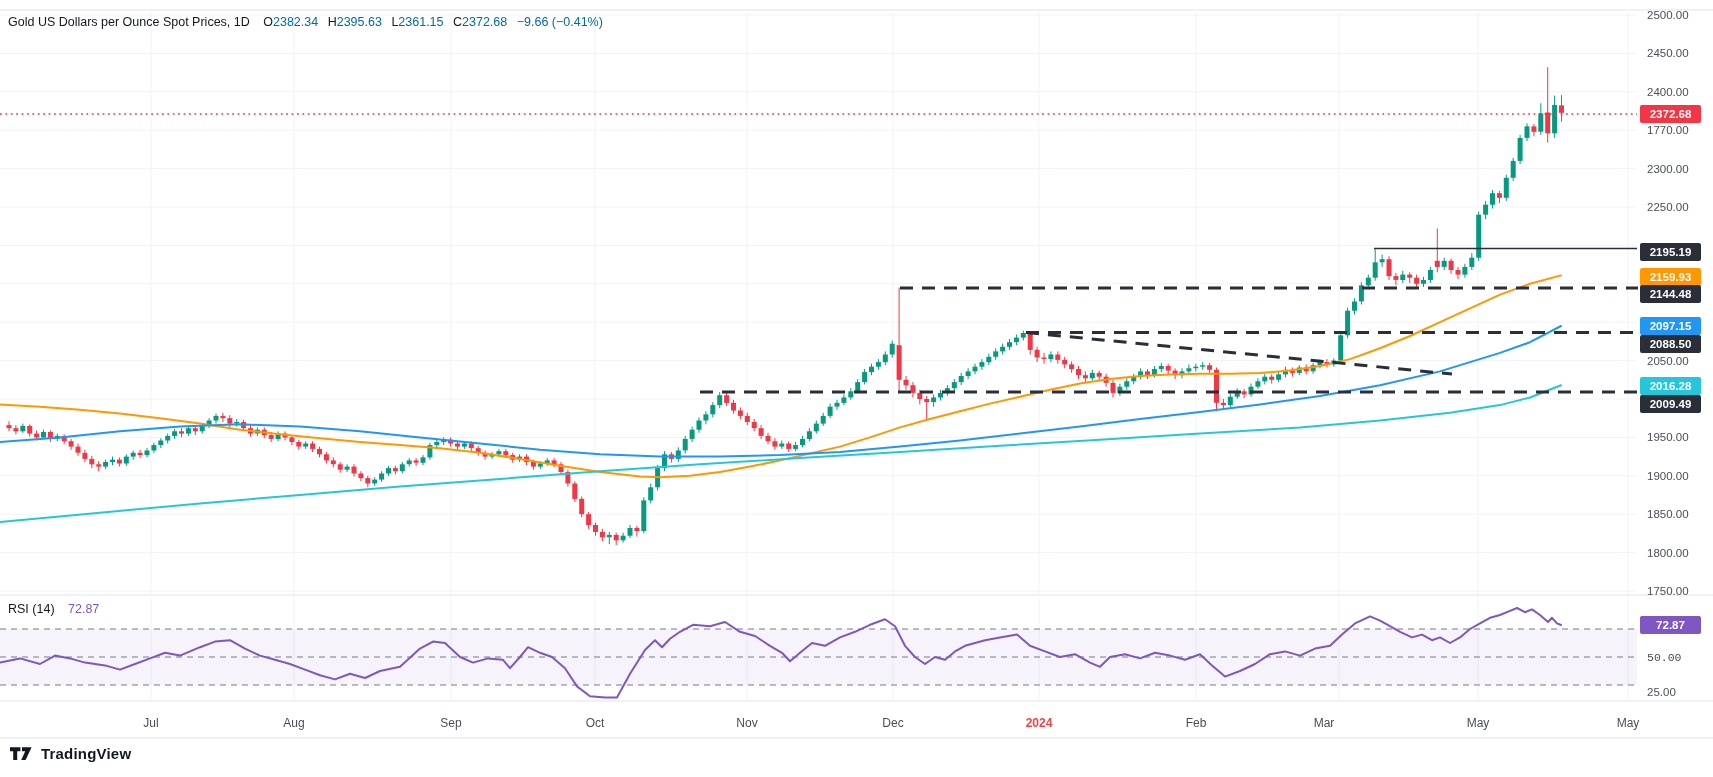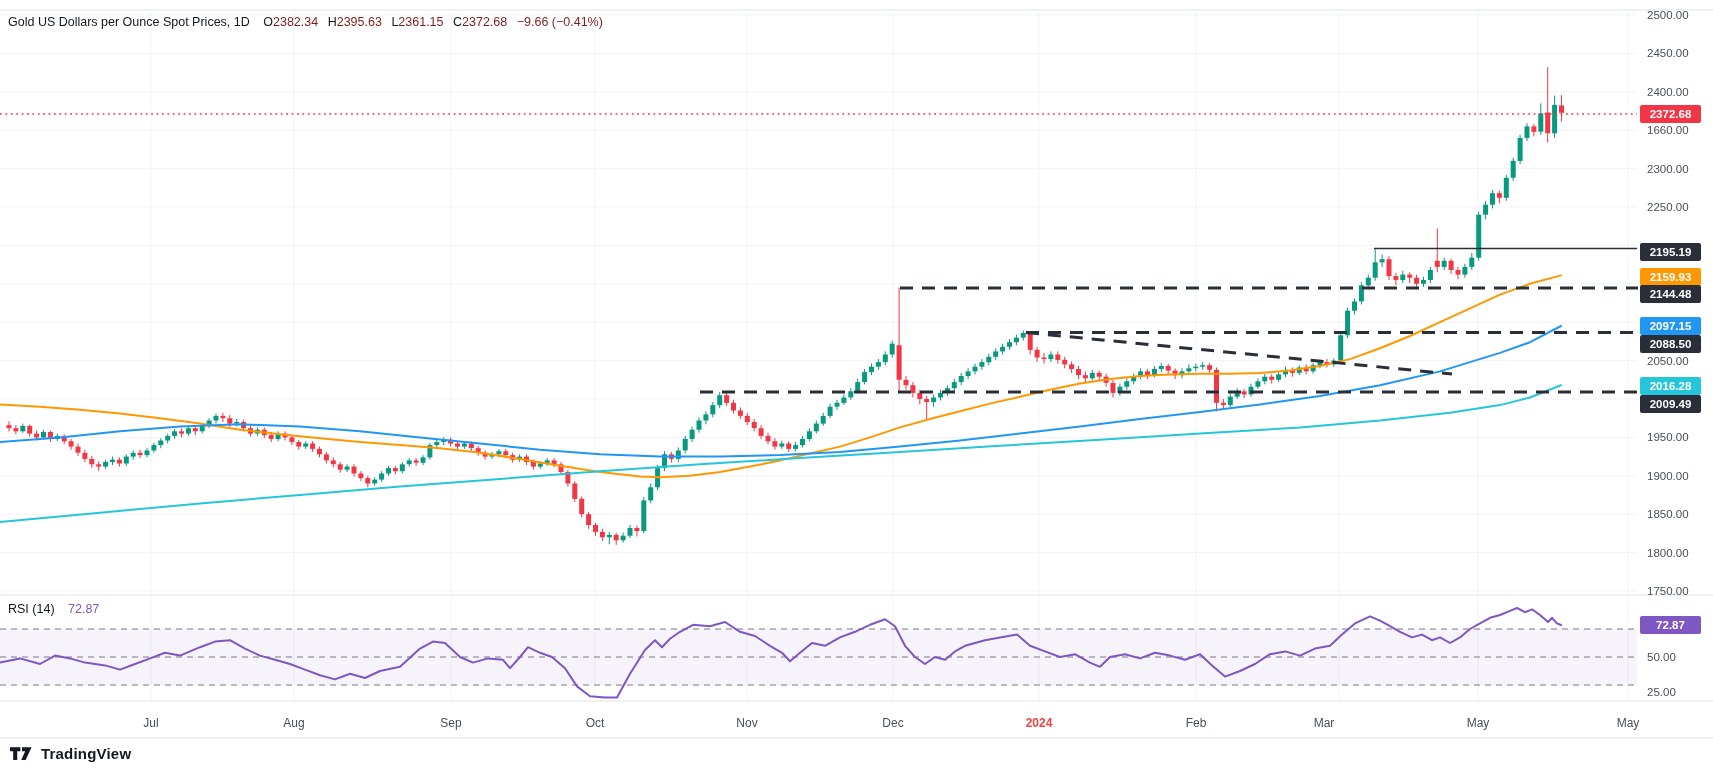--- a/index.html
+++ b/index.html
@@ -1,21 +1,21 @@
 <!DOCTYPE html>
 <html><head>
 <meta charset="utf-8">
 <style>
   html,body{margin:0;padding:0;background:#fff;}
   #app{position:relative;width:1713px;height:777px;background:#fff;overflow:hidden;
        font-family:"Liberation Sans",sans-serif;-webkit-font-smoothing:antialiased;}
   #chart-svg{position:absolute;left:0;top:0;}
   .legend{position:absolute;left:8px;font-size:12.5px;color:#131722;white-space:nowrap;z-index:5;}
   .legend .sep{display:inline-block;width:10px;}
-  .v-red{color:#7f1d1d;}
+  .v-red{color:#0369a1;}
   .v-orange{color:#FF9800;}
   .v-blue{color:#2196F3;}
   .v-cyan{color:#26C6DA;}
   .v-purple{color:#7E57C2;}
   .ax-label{position:absolute;left:1647px;transform:translateY(-50%);font-size:11.5px;color:#4a4e59;z-index:4;}
   .badge{position:absolute;left:1640px;width:61px;height:18px;transform:translateY(-50%);
          border-radius:2px;color:#fff;font-size:11.5px;font-weight:700;line-height:18px;
          text-align:center;z-index:6;}
   .t-label{position:absolute;top:716px;transform:translateX(-50%);font-size:12px;color:#4a4e59;z-index:4;}
   .t-label.em{color:#ef4444;font-weight:700;}
@@ -540,38 +540,38 @@
   </div>
   <div class="legend" style="top:602px;">
     <span>RSI (14)</span><span class="sep"></span>
     <span class="v-purple">72.87</span>
   </div>
 
   <div id="labels-layer">
       <div class="ax-label" style="top: 15px;">2500.00</div>
       <div class="ax-label" style="top: 53px;">2450.00</div>
       <div class="ax-label" style="top: 92px;">2400.00</div>
-      <div class="ax-label" style="top: 130px;">1660.00</div>
+      <div class="ax-label" style="top: 130px;">1770.00</div>
       <div class="ax-label" style="top: 169px;">2300.00</div>
       <div class="ax-label" style="top: 207px;">2250.00</div>
       <div class="ax-label" style="top: 361px;">2050.00</div>
       <div class="ax-label" style="top: 437px;">1950.00</div>
       <div class="ax-label" style="top: 476px;">1900.00</div>
       <div class="ax-label" style="top: 514px;">1850.00</div>
       <div class="ax-label" style="top: 553px;">1800.00</div>
       <div class="ax-label" style="top: 591px;">1750.00</div>
       <div class="badge" style="top: 114px; background: rgb(242, 54, 69);">2372.68</div>
       <div class="badge" style="top: 252px; background: rgb(42, 46, 57);">2195.19</div>
       <div class="badge" style="top: 277px; background: rgb(255, 152, 0);">2159.93</div>
       <div class="badge" style="top: 294px; background: rgb(42, 46, 57);">2144.48</div>
       <div class="badge" style="top: 326px; background: rgb(33, 150, 243);">2097.15</div>
       <div class="badge" style="top: 344px; background: rgb(42, 46, 57);">2088.50</div>
       <div class="badge" style="top: 386px; background: rgb(38, 198, 218);">2016.28</div>
       <div class="badge" style="top: 404px; background: rgb(42, 46, 57);">2009.49</div>
-      <div class="ax-label" style="top: 657px;">50.00</div>
+      <div class="ax-label" style="top: 657px; font-family: Liberation Mono, monospace;">50.00</div>
       <div class="ax-label" style="top: 692px;">25.00</div>
       <div class="badge" style="top: 625px; background: rgb(126, 87, 194);">72.87</div>
       <div class="t-label" style="left: 151px;">Jul</div>
       <div class="t-label" style="left: 294px;">Aug</div>
       <div class="t-label" style="left: 451px;">Sep</div>
       <div class="t-label" style="left: 595px;">Oct</div>
       <div class="t-label" style="left: 747px;">Nov</div>
       <div class="t-label" style="left: 893px;">Dec</div>
       <div class="t-label em" style="left: 1039px;">2024</div>
       <div class="t-label" style="left: 1196px;">Feb</div>

